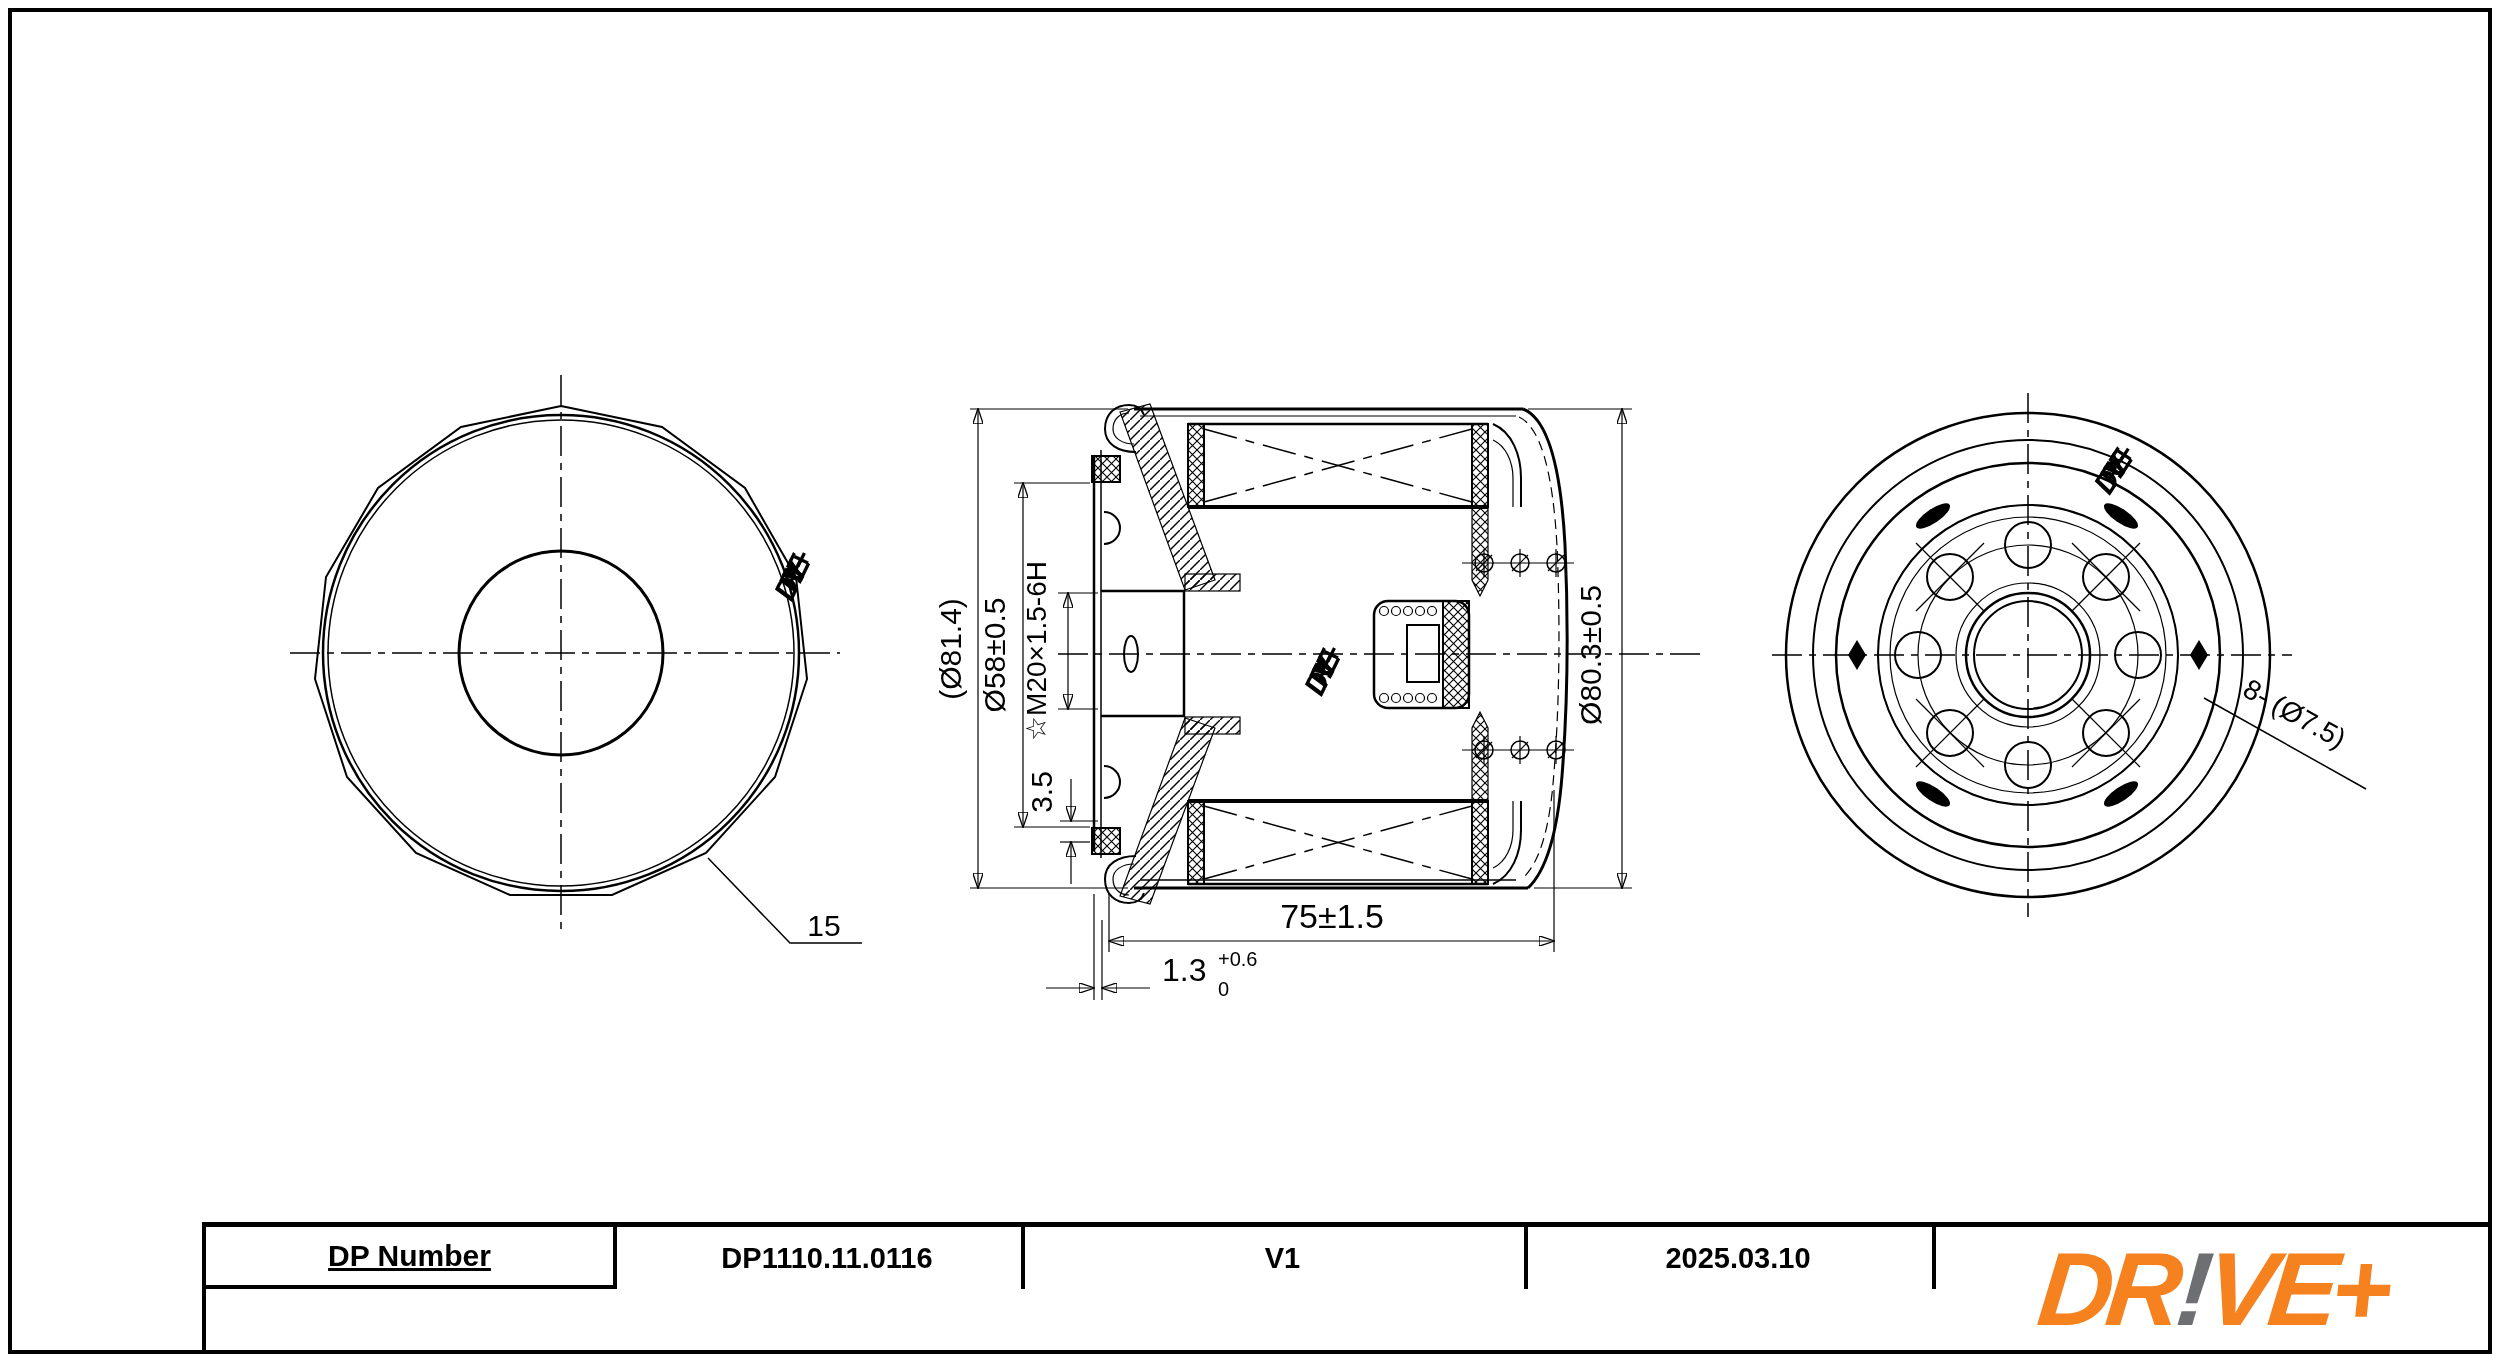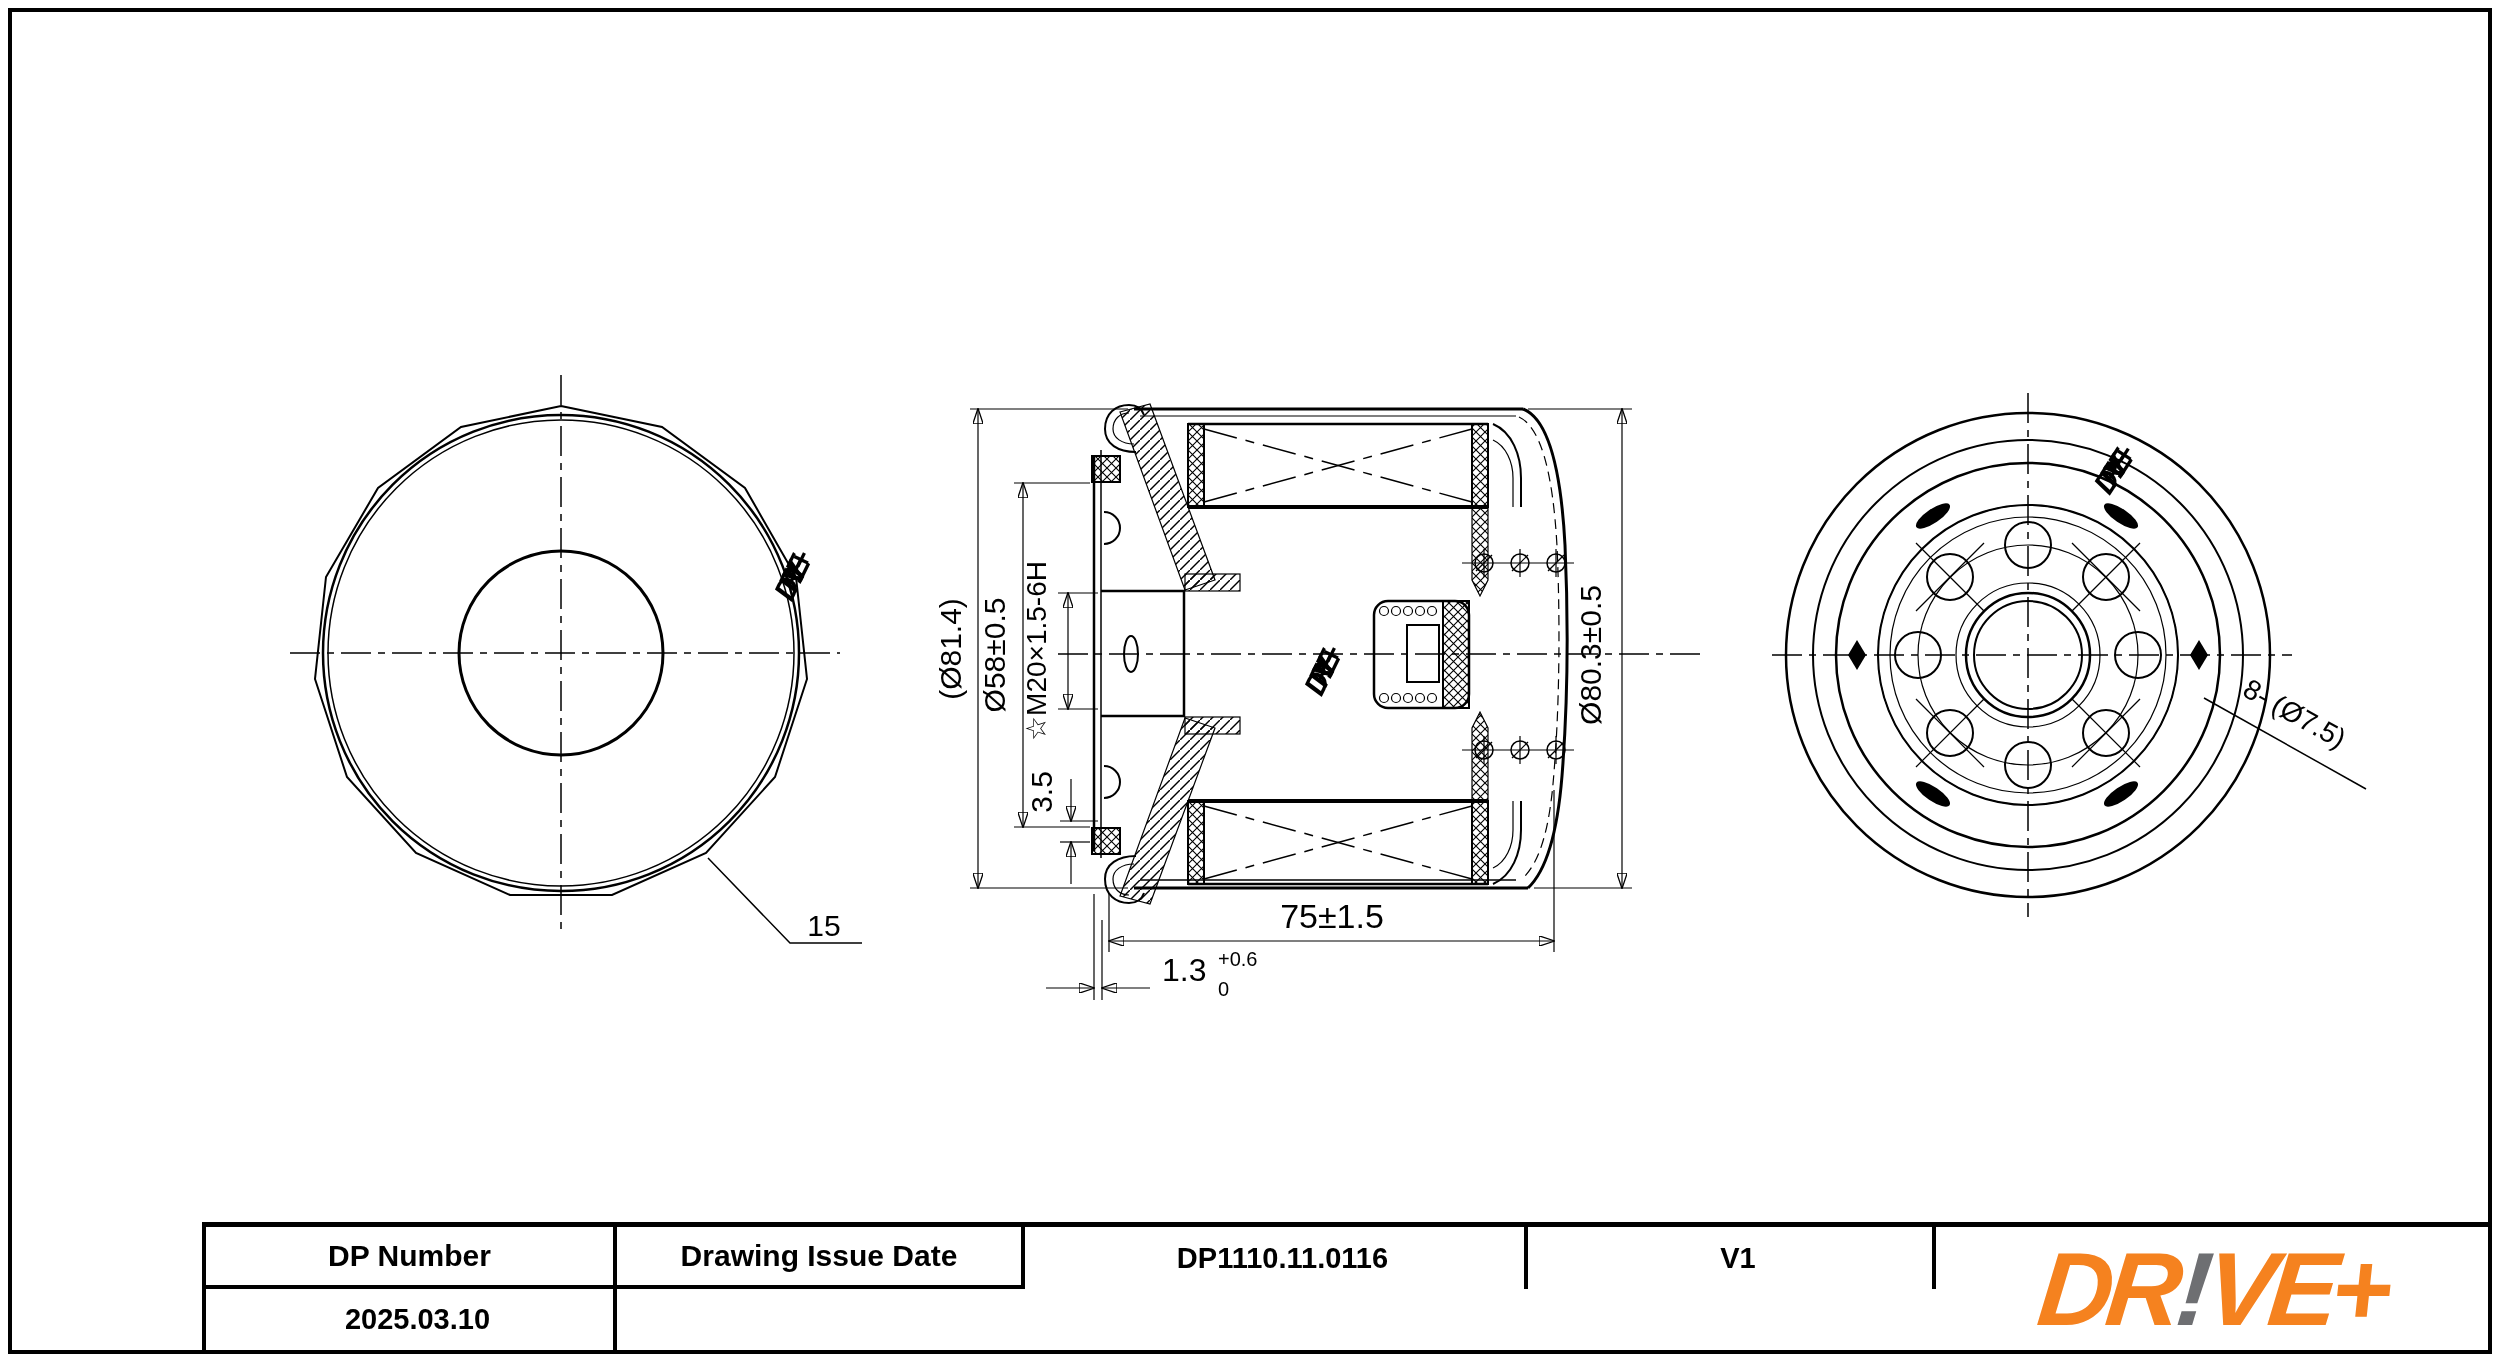--- a/index.html
+++ b/index.html
@@ -22,21 +22,21 @@
   .dts{font-size:28px;}
   .tol{font-size:20px;}
   .big{font-size:34px;}
   .wm{font-weight:bold;font-style:italic;letter-spacing:-12px;stroke:none;}
   
   .titleblock{position:absolute;left:202px;top:1222px;width:2286px;height:128px;
     display:grid;grid-template-columns:411px 408px 503px 408px 1fr;grid-template-rows:62px 1fr;
     border-top:5px solid #000;border-left:4px solid #000;background:#fff;box-sizing:border-box;}
   .tb-cell{border-right:4px solid #000;display:flex;align-items:center;justify-content:center;
     font-weight:bold;color:#000;box-sizing:border-box;}
-  .tb-head{border-bottom:4px solid #000;font-size:30px;}
+  .tb-head{border-bottom:4px solid #000;font-size:30px;text-decoration:underline;}
   .tb-val{font-size:29px;margin-left:16px;}
   .tb-logo{grid-column:5;grid-row:1/3;display:flex;align-items:center;justify-content:center;border-right:none;}
   .logo{font-weight:bold;font-style:italic;font-size:104px;letter-spacing:-7px;transform:skewX(-6deg);
         line-height:1;white-space:nowrap;}
   .logo .or{color:#F5821F;}
   .logo .gr{color:#6E6F72;padding:0 2px;}
 </style>
 </head>
 <body>
 
@@ -243,21 +243,20 @@
       <path d="M1857,640 L1866,655 L1857,670 L1848,655 Z" class="solid"></path>
       <path d="M2199,640 L2208,655 L2199,670 L2190,655 Z" class="solid"></path>
     </g>
     <line x1="2204" y1="698" x2="2366" y2="789" class="s15"></line>
     <text transform="rotate(29 2290 722)" x="2290" y="722" text-anchor="middle" class="dts">8- (Ø7.5)</text>
   </g>
 </svg>
 
 <div class="titleblock">
   <div class="tb-cell tb-head">DP Number</div>
-  <div class="tb-cell tb-head">Drawing Issue Date</div>
   <div class="tb-cell tb-logo">
     <span class="logo"><span class="or">DR</span><span class="gr">!</span><span class="or">VE+</span></span>
   </div>
   <div class="tb-cell tb-val">DP1110.11.0116</div>
   <div class="tb-cell tb-val">V1</div>
   <div class="tb-cell tb-val">2025.03.10</div>
 </div>
 
 <div class="frame"></div>
 </div>

